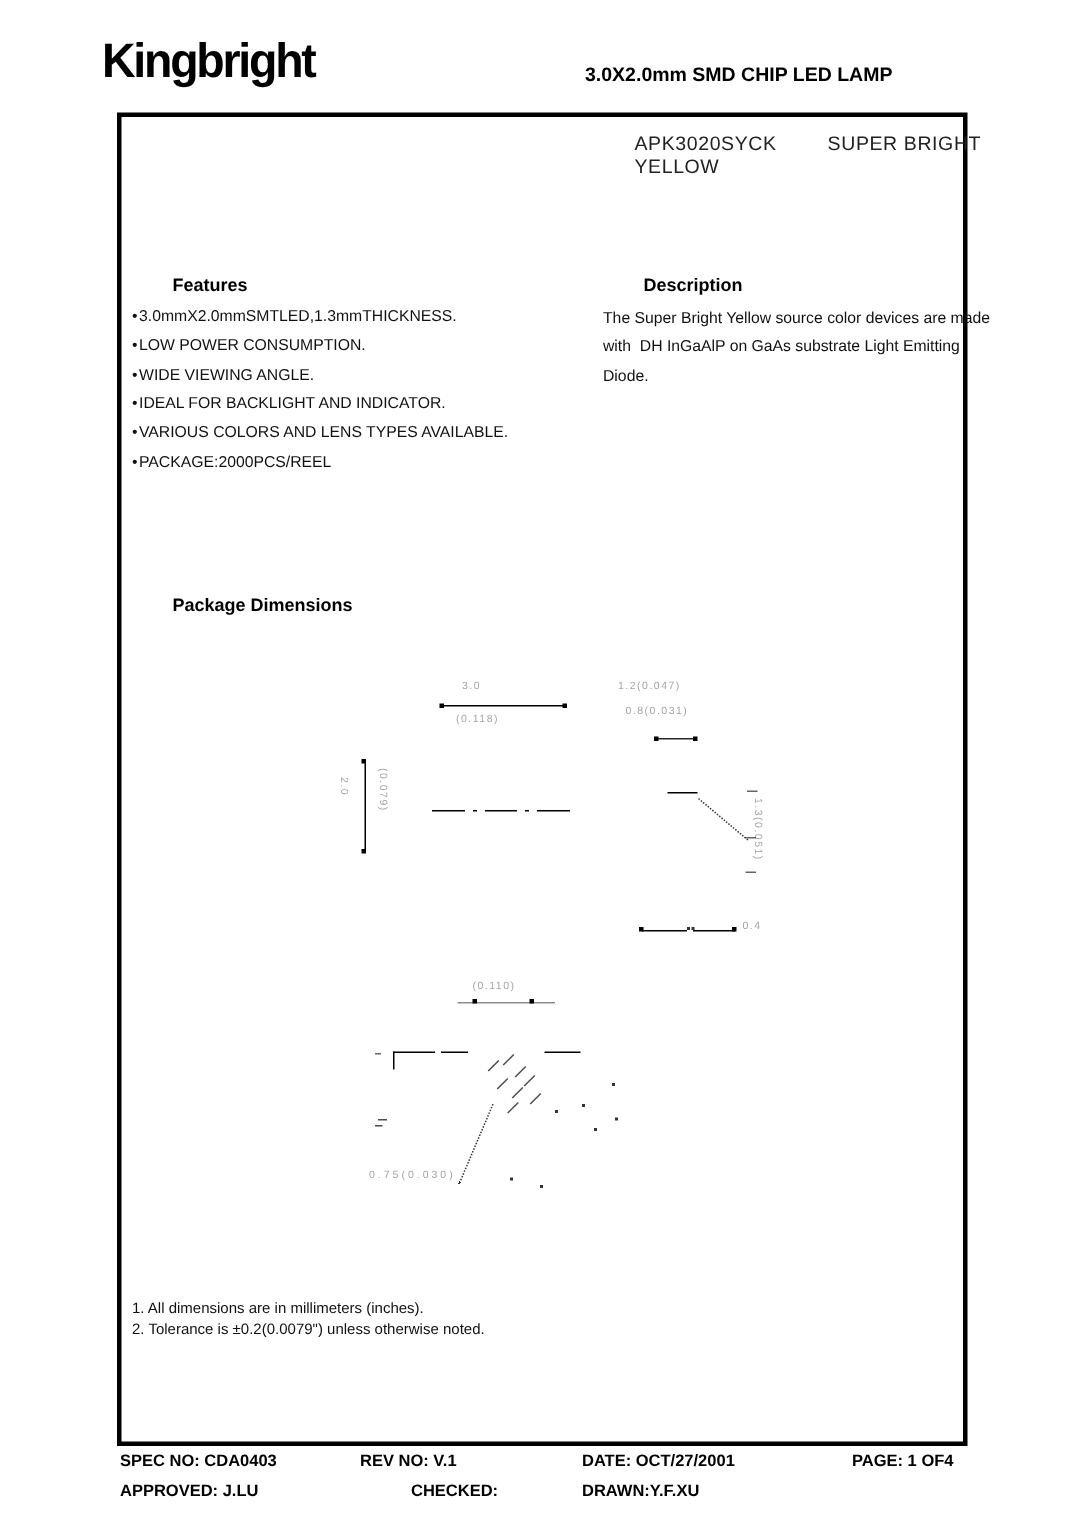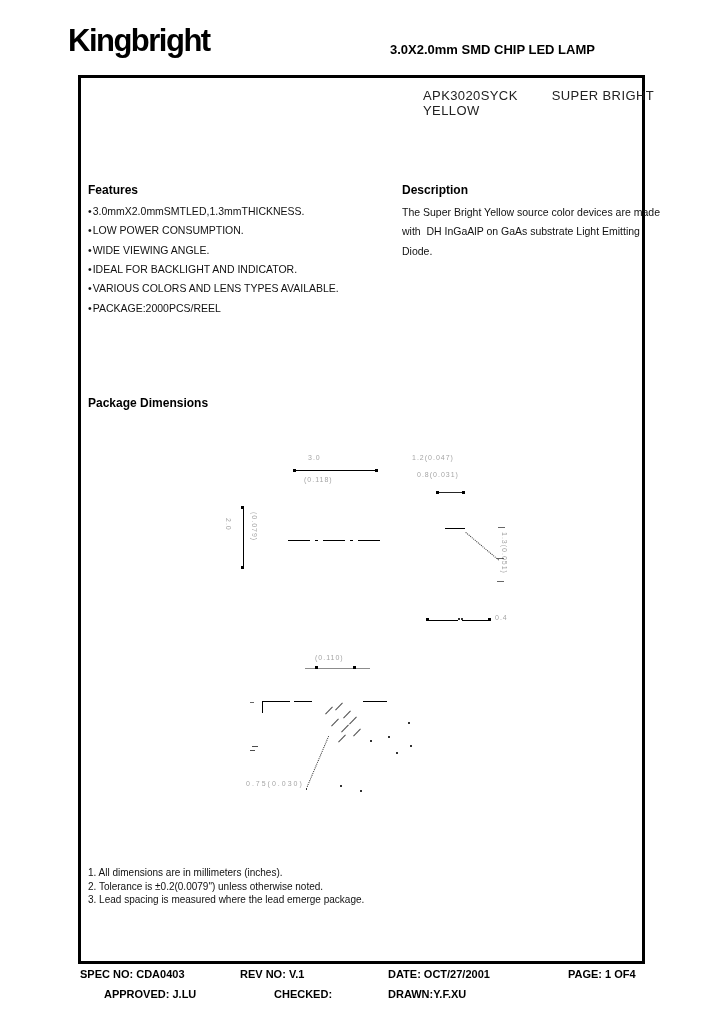--- a/index.html
+++ b/index.html
@@ -3,21 +3,21 @@
 <meta charset="utf-8">
 <style>
   html,body{margin:0;padding:0;background:#fff;}
   body{width:720px;height:1012px;position:relative;font-family:"Liberation Sans",sans-serif;color:#000;overflow:hidden;}
   .abs{position:absolute;}
   .logo{left:68px;top:22px;font-size:31px;font-weight:bold;letter-spacing:-1.5px;transform:scaleY(1.04);transform-origin:left top;}
   .doc-title{left:390px;top:42px;font-size:13px;font-weight:bold;letter-spacing:0;}
   .main-box{left:78px;top:75px;width:567px;height:889px;border:3px solid #000;box-sizing:border-box;}
   .part-line{left:423px;top:88px;font-size:13px;color:#222;letter-spacing:.4px;}
   .part-line span{margin-right:34px;}
-  .sec-heading{font-size:12px;font-weight:bold;}
+  .sec-heading{font-size:12px;font-weight:bold;margin-left:27px;}
   .feat-item{font-size:10.5px;color:#111;white-space:pre;}
   .feat-item::before{content:"\2022";margin-right:1px;}
   .desc-line{font-size:10.5px;color:#111;white-space:pre;}
   .notes{left:88px;top:866px;font-size:10px;color:#111;line-height:13.5px;}
   .footer-cell{font-size:11px;font-weight:bold;white-space:nowrap;}
   
   .draw{left:220px;top:440px;width:320px;height:370px;}
   .ln{position:absolute;background:#000;}
   .blob{position:absolute;width:3px;height:3px;background:#000;}
   .dot{position:absolute;width:2px;height:2px;background:#000;opacity:.8;}
@@ -122,22 +122,21 @@
   <div class="dotl" style="left:86px;top:349px;width:58px;transform:rotate(-67deg);transform-origin:0 50%;"></div>
 
   <div class="faint" style="left:26px;top:340px;letter-spacing:2px;">0.75(0.030)</div>
   <div class="dot" style="left:140px;top:350px;"></div>
   <div class="dot" style="left:120px;top:345px;"></div>
 </div>
 
 <div class="abs notes">
   <div>1. All dimensions are in millimeters (inches).</div>
   <div>2. Tolerance is ±0.2(0.0079") unless otherwise noted.</div>
-  <div>3. Lead spacing is measured where the lead emerge package.</div>
 </div>
 
 <div class="abs footer-cell" style="left:80px;top:968px;">SPEC NO: CDA0403</div>
 <div class="abs footer-cell" style="left:240px;top:968px;">REV NO: V.1</div>
 <div class="abs footer-cell" style="left:388px;top:968px;">DATE: OCT/27/2001</div>
 <div class="abs footer-cell" style="left:568px;top:968px;">PAGE: 1 OF4</div>
-<div class="abs footer-cell" style="left:80px;top:988px;margin-left:24px;">APPROVED: J.LU</div>
+<div class="abs footer-cell" style="left:80px;top:988px;">APPROVED: J.LU</div>
 <div class="abs footer-cell" style="left:240px;top:988px;margin-left:34px;">CHECKED:</div>
 <div class="abs footer-cell" style="left:388px;top:988px;">DRAWN:Y.F.XU</div>
 
 </body></html>

